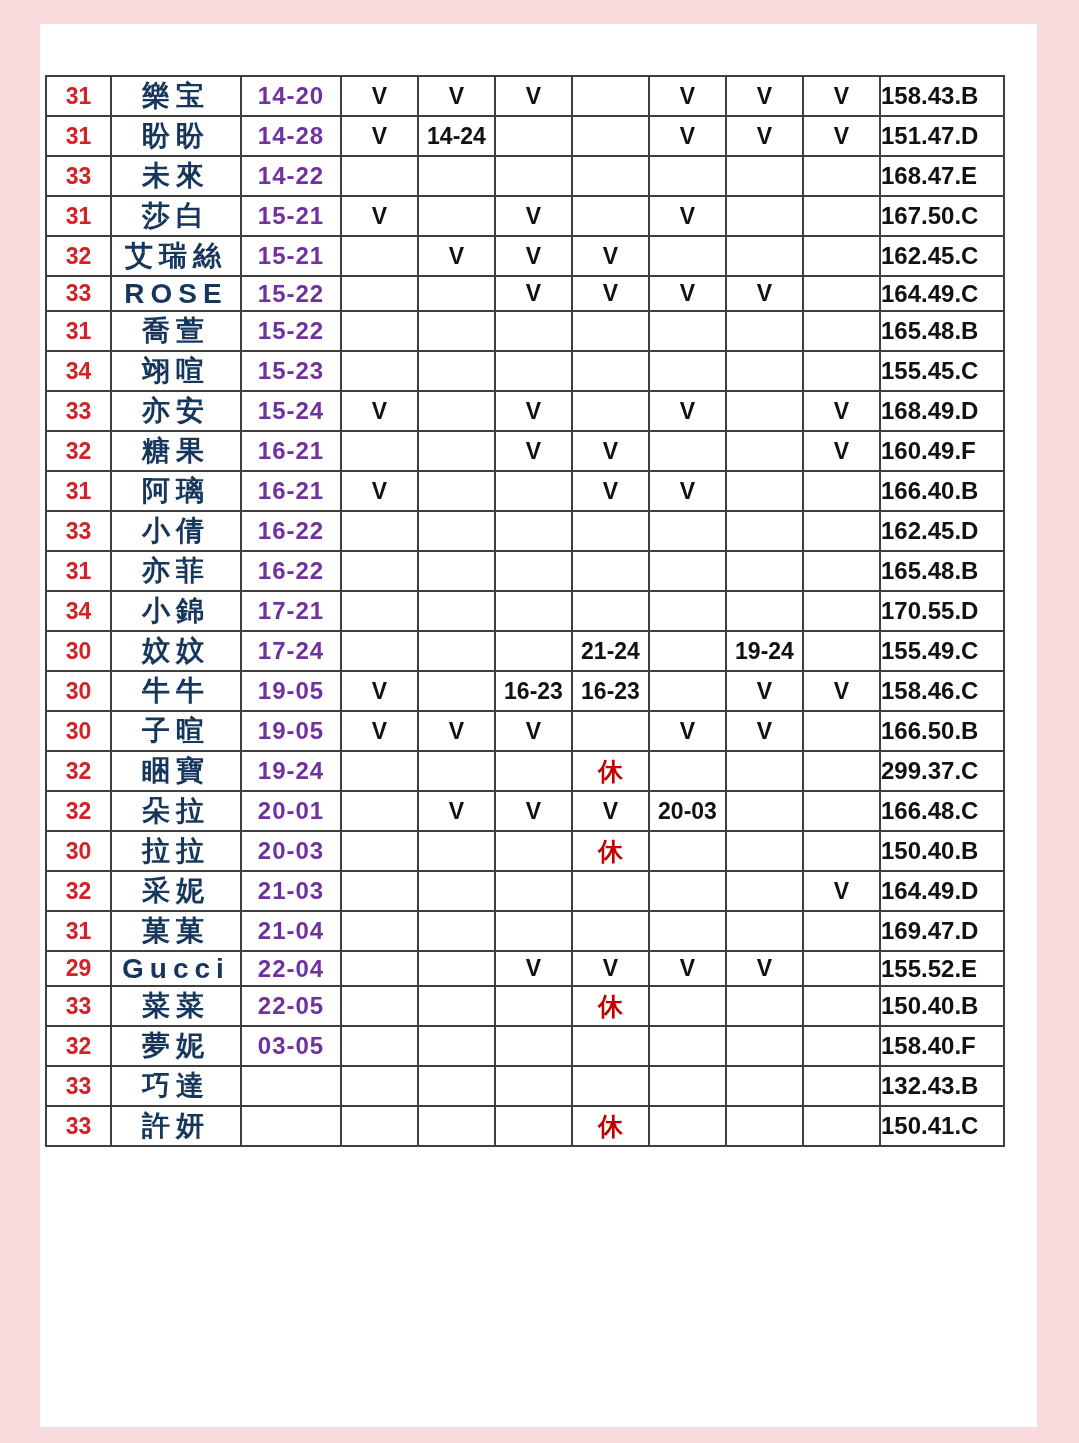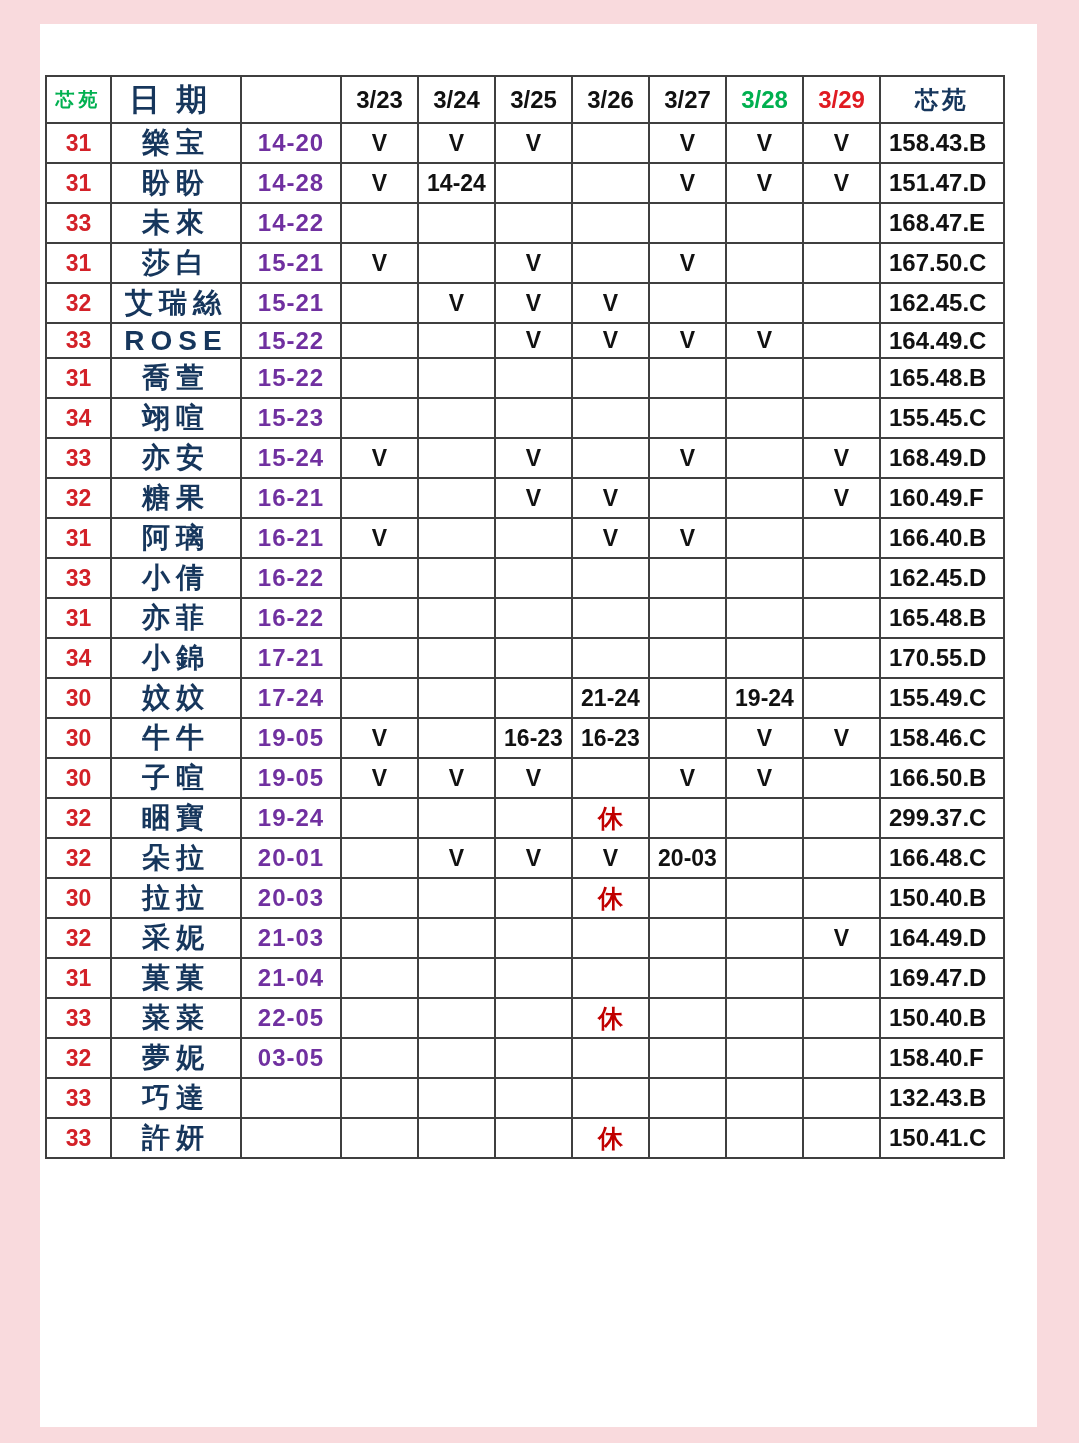--- a/index.html
+++ b/index.html
@@ -37,54 +37,41 @@
   .weekday-head{color:var(--name_navy,#16365C);font-size:24px;font-weight:bold;letter-spacing:0px;}
   .weekday-head.sat{color:var(--header_green,#00B050);}
   .weekday-head.sun{color:var(--sunday_red,#E01B22);}
   .height-label{color:var(--name_navy,#16365C);font-size:24px;font-weight:bold;text-align:left;padding-left:8px;letter-spacing:1px;}
 
   td.price-cell{color:var(--price_red,#D32128);font-size:23px;font-weight:bold;}
   td.name-cell{color:var(--name_navy,#16365C);font-size:28px;font-weight:600;letter-spacing:6px;margin-left:20px;}
   td.shift-cell{color:var(--shift_purple,#7030A0);font-size:24px;font-weight:bold;letter-spacing:1px;border-radius:7px;}
   td.day-cell{color:var(--mark_black,#111111);font-size:23px;font-weight:bold;}
   td.day-cell.rest{color:var(--rest_red,#C00000);font-size:25px;font-weight:600;}
-  td.info-cell{color:var(--mark_black,#111111);font-size:24px;font-weight:bold;text-align:left;padding-left:8px;margin-left:38px;}
+  td.info-cell{color:var(--mark_black,#111111);font-size:24px;font-weight:bold;text-align:left;padding-left:0;margin-left:38px;}
 </style>
 </head>
 <body>
 
 <div class="sheet">
   <table class="sched">
     <colgroup>
       <col style="width:65px">
         <col style="width:130px">
         <col style="width:100px">
       <col style="width:77px">
         <col style="width:77px">
         <col style="width:77px">
       <col style="width:77px">
         <col style="width:77px">
         <col style="width:77px">
       <col style="width:77px">
         <col style="width:124px">
     </colgroup>
     <thead>
-      <tr class="hrow1">
-        <th class="corner-green">芯苑</th>
-        <th class="date-label">日期</th>
-        <th></th>
-        <th class="date-head">3/23</th>
-        <th class="date-head">3/24</th>
-        <th class="date-head">3/25</th>
-        <th class="date-head">3/26</th>
-        <th class="date-head">3/27</th>
-        <th class="date-head sat">3/28</th>
-        <th class="date-head sun">3/29</th>
-        <th class="corner-right">芯苑</th>
-      </tr>
     </thead>
     <tbody>
         <tr>
           <td class="price-cell">31</td>
           <td class="name-cell">樂宝</td>
           <td class="shift-cell">14-20</td>
           <td class="day-cell">V</td>
           <td class="day-cell">V</td>
           <td class="day-cell">V</td>
           <td class="day-cell"></td>
@@ -358,20 +345,33 @@
           <td class="name-cell">菓菓</td>
           <td class="shift-cell">21-04</td>
           <td class="day-cell"></td>
           <td class="day-cell"></td>
           <td class="day-cell"></td>
           <td class="day-cell"></td>
           <td class="day-cell"></td>
           <td class="day-cell"></td>
           <td class="day-cell"></td>
           <td class="info-cell">169.47.D</td>
+        </tr>
+        <tr>
+          <td class="price-cell">29</td>
+          <td class="name-cell">Gucci</td>
+          <td class="shift-cell">22-04</td>
+          <td class="day-cell"></td>
+          <td class="day-cell"></td>
+          <td class="day-cell">V</td>
+          <td class="day-cell">V</td>
+          <td class="day-cell">V</td>
+          <td class="day-cell">V</td>
+          <td class="day-cell"></td>
+          <td class="info-cell">155.52.E</td>
         </tr>
         <tr>
           <td class="price-cell">33</td>
           <td class="name-cell">菜菜</td>
           <td class="shift-cell">22-05</td>
           <td class="day-cell"></td>
           <td class="day-cell"></td>
           <td class="day-cell"></td>
           <td class="day-cell rest">休</td>
           <td class="day-cell"></td>

